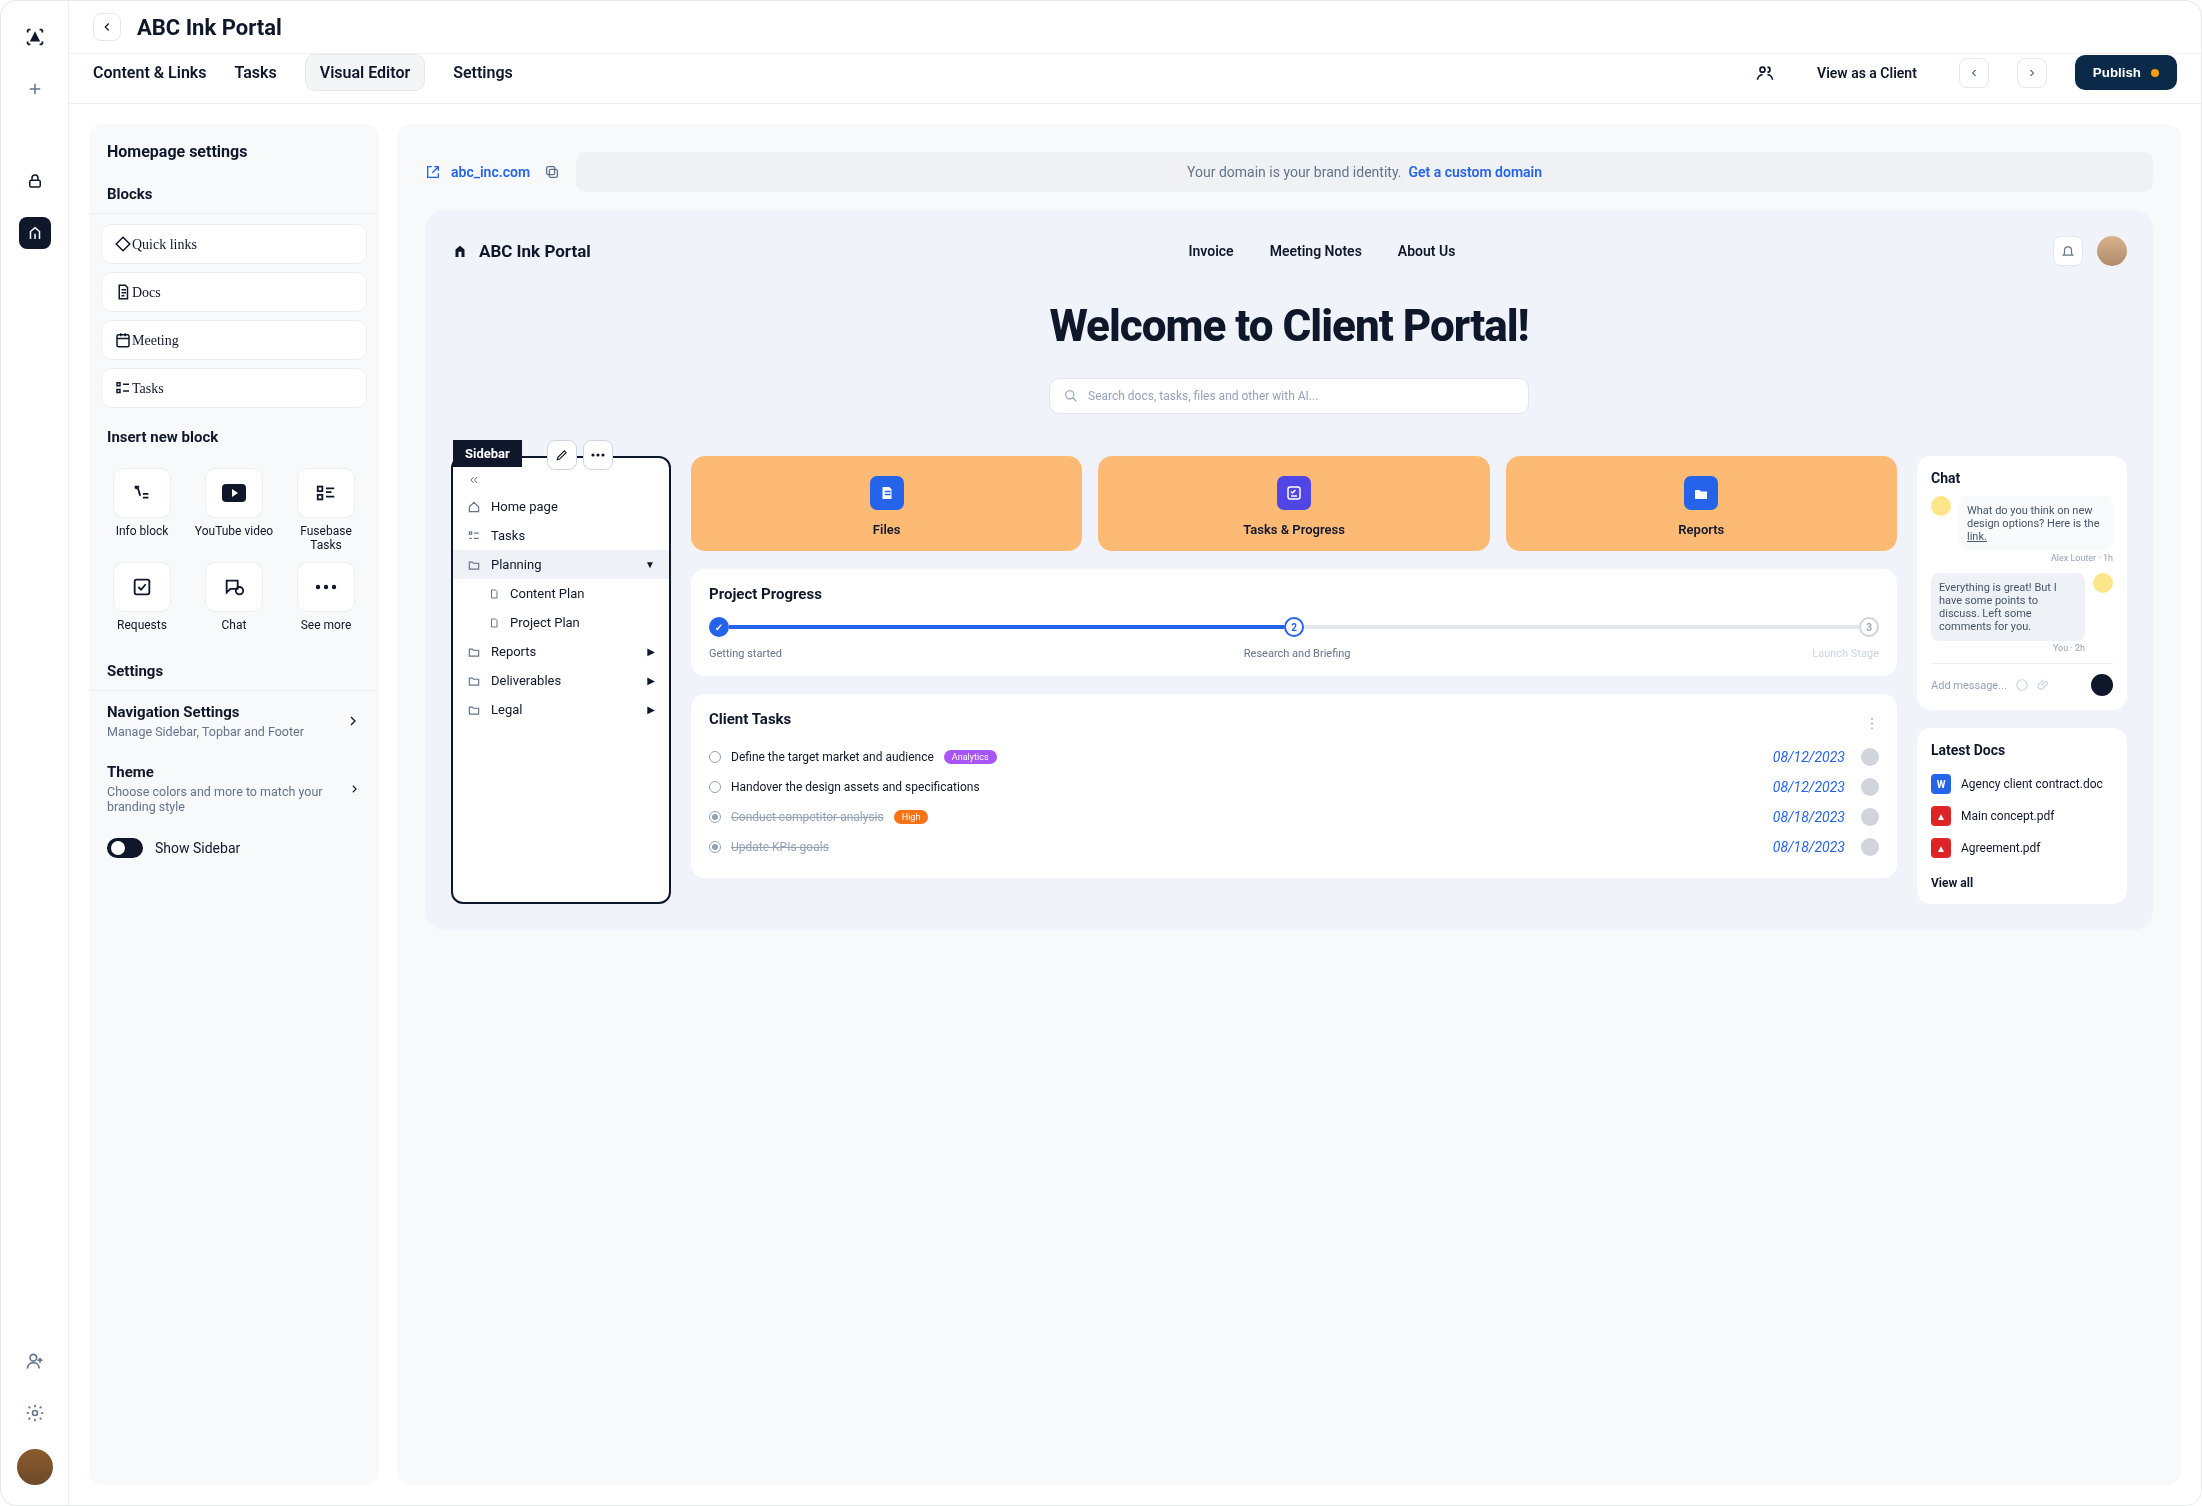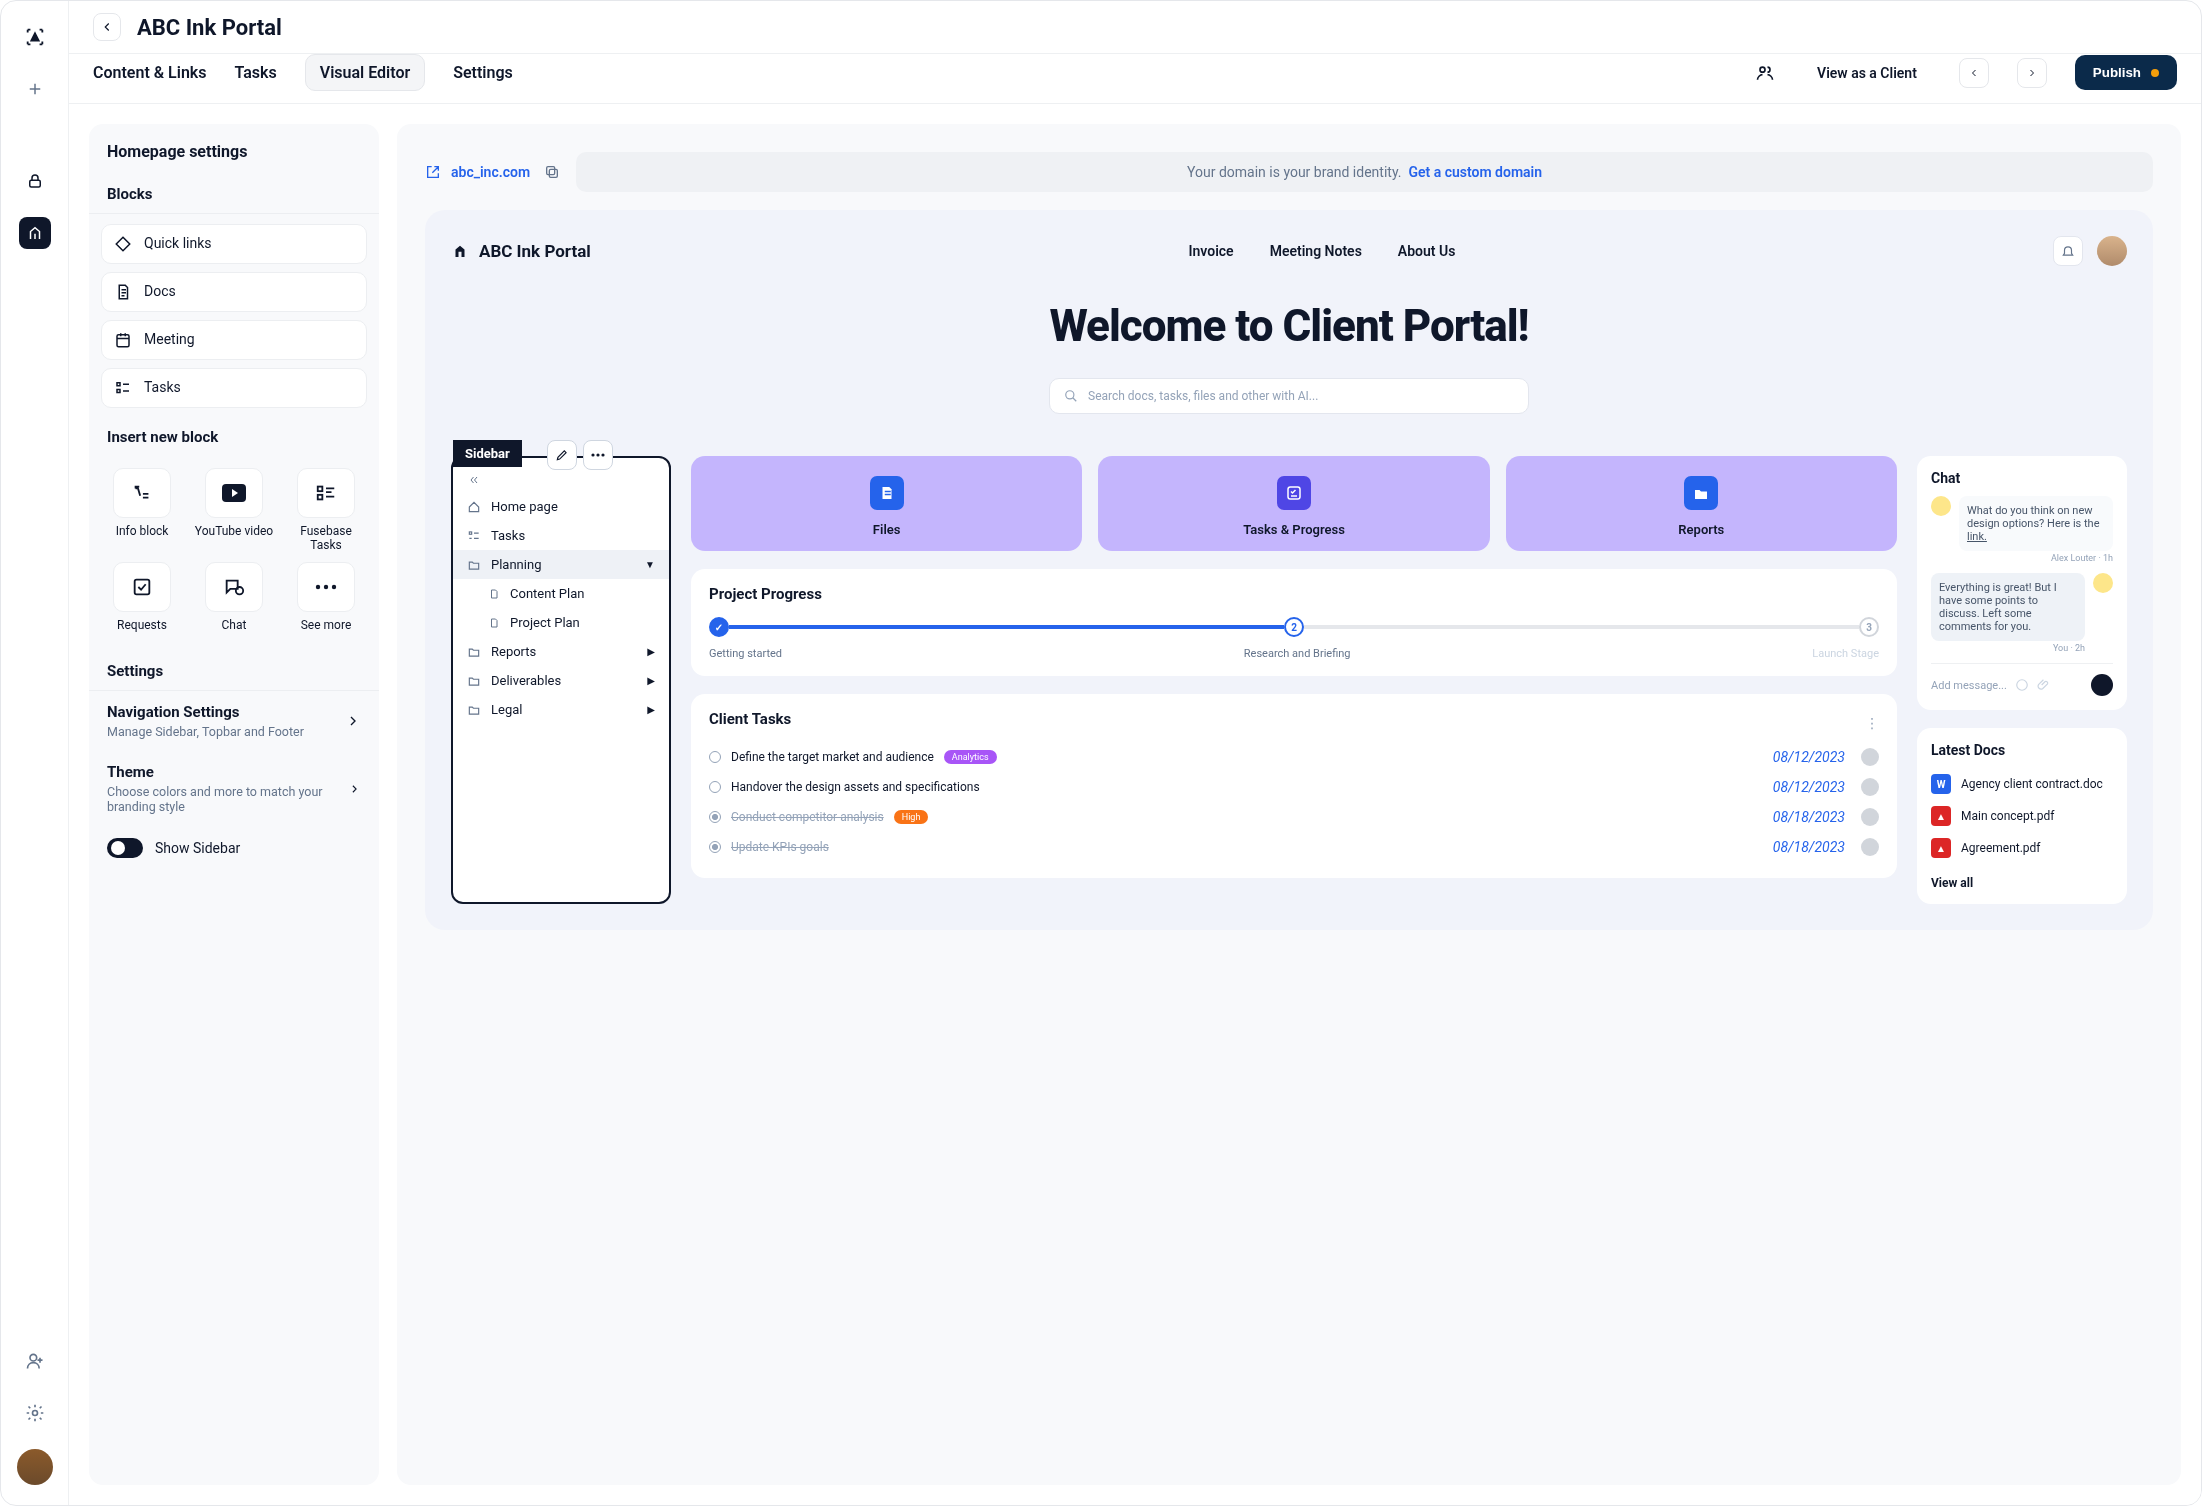--- a/index.html
+++ b/index.html
@@ -20,21 +20,21 @@
 .tabs-spacer { flex: 1; }
 .view-client { font-weight: 600; cursor: pointer; }
 .nav-btn { width: 30px; height: 30px; border: 1px solid #e5e7eb; border-radius: 8px; display: flex; align-items: center; justify-content: center; cursor: pointer; background:#fff; }
 .publish { background: #0b2a4a; color: #fff; border: none; padding: 10px 18px; border-radius: 10px; font-weight: 700; display: flex; align-items: center; gap: 10px; cursor: pointer; }
 .dot { width: 8px; height: 8px; background: #f59e0b; border-radius: 50%; }
 .content { flex: 1; display: flex; gap: 18px; padding: 20px; background: #fff; overflow: auto; }
 .settings-panel { width: 290px; background: #f8f9fb; border-radius: 14px; padding: 18px 0; display: flex; flex-direction: column; }
 .settings-title { font-size: 16px; font-weight: 700; padding: 0 18px 14px; }
 .section-head { padding: 10px 18px; font-weight: 700; font-size: 15px; border-bottom: 1px solid #eceef1; }
 .block-list { padding: 10px 12px; display: flex; flex-direction: column; gap: 8px; }
-.block-item { background: #fff; border: 1px solid #eceef1; border-radius: 10px; padding: 10px 12px; display: flex; align-items: flex-start; gap: 12px; cursor: pointer; }
+.block-item { background: #fff; border: 1px solid #eceef1; border-radius: 10px; padding: 10px 12px; display: flex; align-items: flex-end; cursor: pointer; font-family: Liberation Serif, serif; }
 .block-item svg { flex-shrink: 0; }
 .insert-grid { display: grid; grid-template-columns: repeat(3, 1fr); gap: 10px; padding: 12px; }
 .insert-item { text-align: center; cursor: pointer; }
 .insert-tile { width: 58px; height: 50px; background: #fff; border: 1px solid #eceef1; border-radius: 10px; margin: 0 auto 6px; display: flex; align-items: center; justify-content: center; font-size: 20px; }
 .insert-label { font-size: 12px; }
 .settings-row { padding: 12px 18px; display: flex; align-items: center; justify-content: space-between; cursor: pointer; }
 .settings-row .sub { font-size: 12.5px; color: #64748b; margin-top: 3px; }
 .settings-row-title { font-weight: 700; font-size: 15px; }
 .toggle { width: 36px; height: 20px; background: #0f172a; border-radius: 10px; position: relative; }
 .toggle::after { content: ""; position: absolute; width: 14px; height: 14px; background: #fff; border-radius: 50%; top: 3px; left: 4px; }
@@ -59,21 +59,21 @@
 .sidebar-tag { position: absolute; top: -18px; left: 0; background: #0f172a; color: #fff; font-weight: 700; padding: 6px 12px; border-radius: 0; font-size: 13px; }
 .sidebar-actions { position: absolute; top: -18px; left: 94px; display: flex; gap: 6px; }
 .sidebar-action { width: 30px; height: 30px; background: #fff; border: 1px solid #cfd6e0; border-radius: 8px; display: flex; align-items: center; justify-content: center; cursor: pointer; }
 .sb-item { display: flex; align-items: center; gap: 10px; padding: 7px 14px; font-size: 13px; cursor: pointer; }
 .sb-item.sel { background: #eef1f6; }
 .sb-item .chev { margin-left: auto; font-size: 10px; }
 .sb-sub { padding-left: 35px; }
 .sb-collapse { padding: 6px 14px; }
 .portal-center { flex: 1; }
 .card-row { display: flex; gap: 16px; }
-.tile { flex: 1; background: #c4b5fd; border-radius: 14px; padding: 20px 10px 14px; text-align: center; cursor: pointer; }
+.tile { flex: 1; background: #fdba74; border-radius: 14px; padding: 20px 10px 14px; text-align: center; cursor: pointer; }
 .tile-icon { width: 34px; height: 34px; margin: 0 auto 12px; border-radius: 7px; display: flex; align-items: center; justify-content: center; font-size: 18px; color:#fff; }
 .tile1 { background: #2563eb; }
 .tile2 { background: #4f46e5; }
 .tile3 { background: #2563eb; }
 .tile-label { font-size: 13px; font-weight: 600; }
 .panel { background: #fff; border-radius: 14px; padding: 16px 18px; margin-top: 18px; }
 .panel h3 { font-size: 15px; font-weight: 700; margin-bottom: 8px; }
 .panel .sub { font-size: 12px; color: #64748b; }
 .progress { display: flex; align-items: center; margin: 14px 0 10px; }
 .pnode { width: 20px; height: 20px; border-radius: 50%; background: #fff; border: 2px solid #2563eb; color: #2563eb; font-size: 10px; display: flex; align-items: center; justify-content: center; font-weight:700; }

